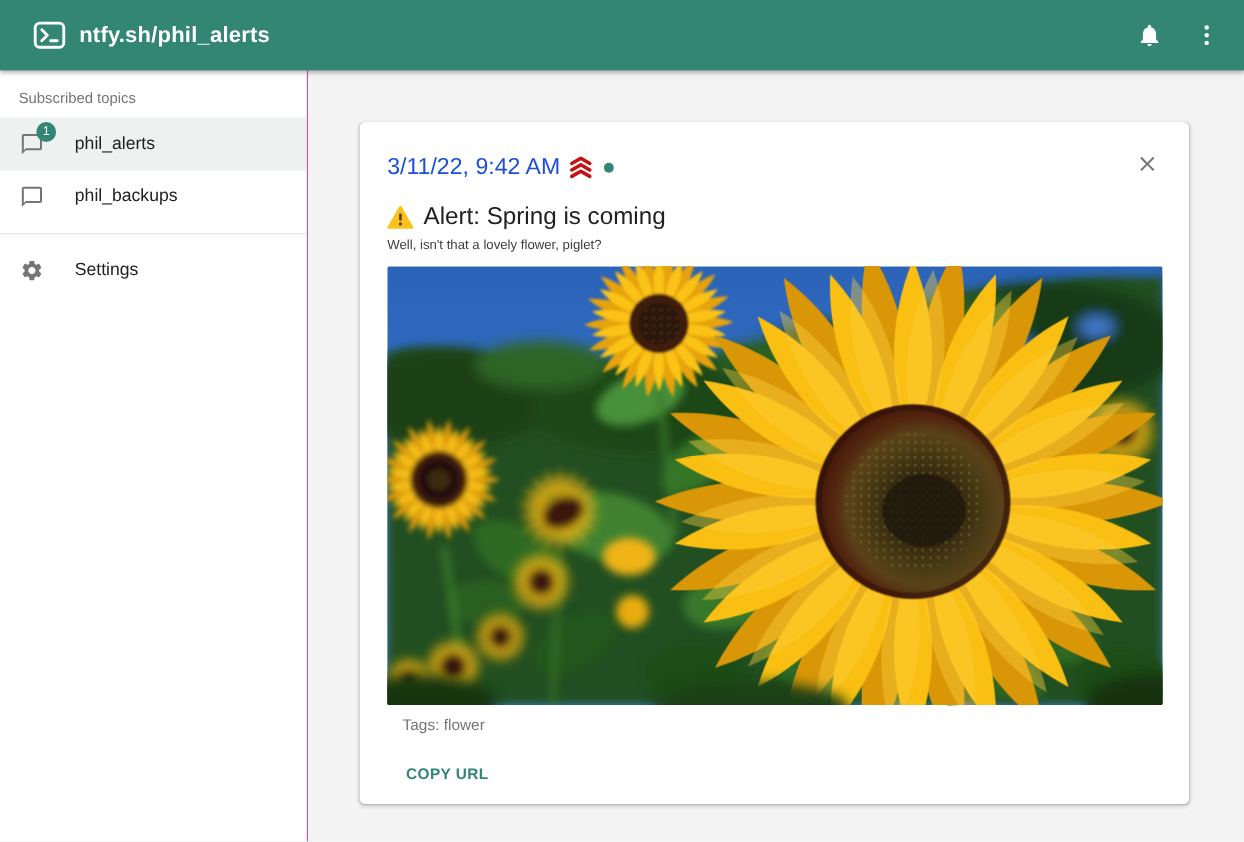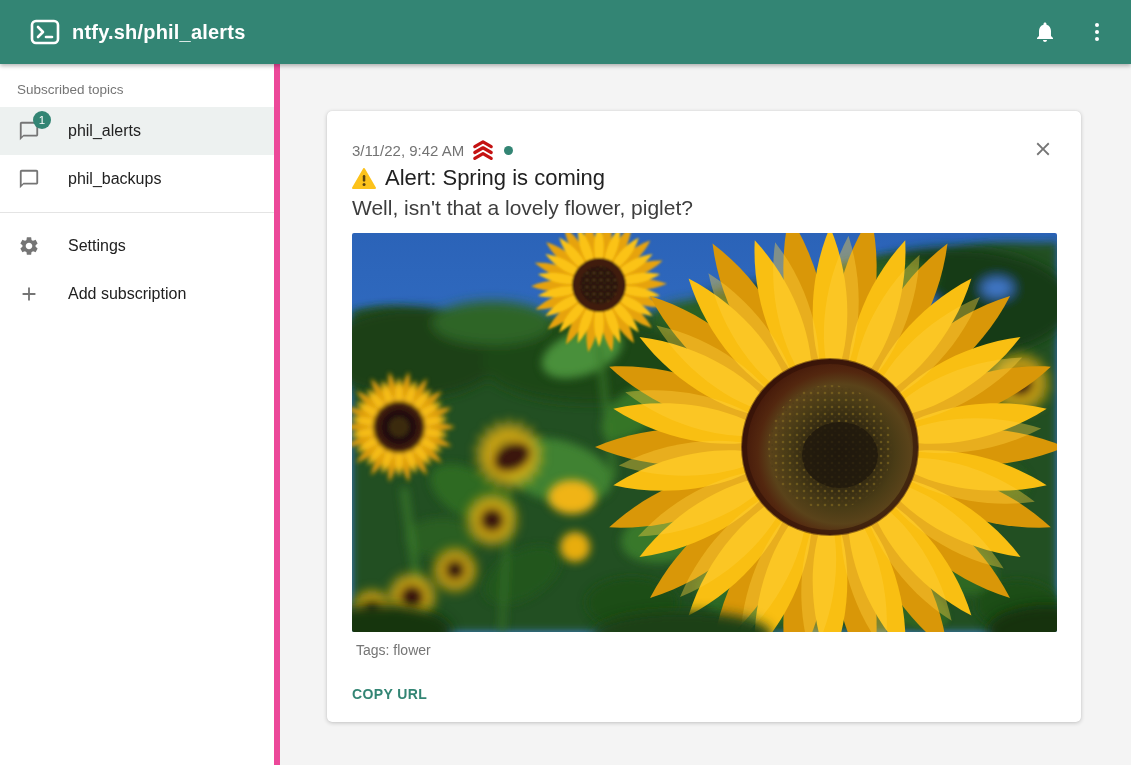--- a/index.html
+++ b/index.html
@@ -13,55 +13,55 @@
     align-items:center; justify-content:center; cursor:pointer; margin-right:10px; }
   .appbar h1 { color:#fff; font-size:20px; font-weight:600; letter-spacing:.2px; }
   .appbar-actions { margin-left:auto; display:flex; align-items:center; gap:12px; }
   .iconbtn { width:40px; height:40px; border:none; background:none; display:flex;
     align-items:center; justify-content:center; cursor:pointer; border-radius:50%; }
 
   
   .layout { display:flex; height:701px; }
 
   
-  .sidebar { width:280px; flex:none; background:#fff; border-right:6px solid #ec4899; padding-top:6px; }
+  .sidebar { width:280px; flex:none; background:#fff; border-right:1px solid #ec4899; padding-top:6px; }
   .caption { padding:12px 16px 10px 17px; font-size:13.5px; color:#757575; }
   .nav-list { list-style:none; }
   .item { height:48px; display:flex; align-items:center; padding:0 16px 0 17px; cursor:pointer; }
   .item.selected { background:#edf1f0; }
   .item .licon { width:24px; height:24px; flex:none; position:relative; display:flex;
     align-items:center; justify-content:center; }
   .item .label { margin-left:27px; font-size:16px; color:#212121; }
   .badge { position:absolute; top:-8px; right:-10px; min-width:18px; height:18px;
     border-radius:9px; background:#338574; color:#fff; font-size:11.5px; font-weight:500;
     display:flex; align-items:center; justify-content:center; padding:0 4px; }
   .trailing { margin-left:auto; margin-right:26px; display:flex; align-items:center; }
   .divider { border:none; border-top:1px solid #e4e4e4; margin:9px 0; }
 
   
   .main { flex:1; background:#f4f4f4; padding:47px 0 0 47px; overflow:hidden; }
   .card { width:754px; background:#fff; border-radius:5px; position:relative;
     box-shadow:0 1px 4px rgba(0,0,0,.2), 0 0 1px rgba(0,0,0,.12);
     padding:29px 24px 14px 25px; }
   .meta { display:flex; align-items:center; gap:6px; }
-  .date { font-size:15px; color:#737373; }
+  .date { font-size:21px; color:#1d4ed8; }
   .prio { display:flex; align-items:center; margin-left:2px; }
   .dot { width:9px; height:9px; border-radius:50%; background:#338574; margin-left:4px; }
   .closebtn { position:absolute; top:24px; right:24px; width:28px; height:28px;
     border:none; background:none; cursor:pointer; display:flex; align-items:center; justify-content:center; }
-  .ntitle { margin-top:4px; font-size:22px; font-weight:400; color:#212121;
+  .ntitle { margin-top:20px; font-size:22px; font-weight:400; color:#212121;
     display:flex; align-items:center; gap:9px; }
   .warn { display:inline-flex; transform:translateY(1px); }
-  .nbody { margin:5px 0 13px; font-size:21px; color:#3d3d3d; }
+  .nbody { margin:5px 0 13px; font-size:12px; color:#3d3d3d; }
   .attachment { width:705px; height:399px; border-radius:2px; overflow:hidden; cursor:pointer; }
   .attachment svg { display:block; }
-  .tags { margin:10px 4px 0; font-size:14px; color:#757575; }
+  .tags { margin:10px 14px 0; font-size:14px; color:#757575; }
   .actions { margin-top:22px; display:flex; gap:25px; }
   .actions button { border:none; background:none; color:#338574; font-family:"Liberation Sans",sans-serif;
-    font-size:14px; font-weight:700; letter-spacing:.4px; cursor:pointer; padding:6px 0; }
+    font-size:14px; font-weight:700; letter-spacing:.4px; cursor:pointer; padding:6px 0;margin-left:17px; }
 </style>
 </head>
 <body>
 
 <header class="appbar">
   <button class="logo-btn">
     <svg width="30" height="26" viewBox="0 0 30 26">
       <rect x="2" y="2" width="26" height="22" rx="4" fill="none" stroke="#fff" stroke-width="2.6"></rect>
       <polyline points="8,8 13,13 8,18" fill="none" stroke="#fff" stroke-width="2.6" stroke-linecap="round" stroke-linejoin="round"></polyline>
       <line x1="16" y1="18" x2="22" y2="18" stroke="#fff" stroke-width="2.6" stroke-linecap="round"></line>
@@ -115,28 +115,20 @@
     <hr class="divider">
 
     <ul class="nav-list">
       <li class="item">
         <span class="licon">
           <svg width="22" height="22" viewBox="0 0 24 24" fill="#757575">
             <path d="M19.14 12.94c.04-.3.06-.61.06-.94 0-.32-.02-.64-.07-.94l2.03-1.58c.18-.14.23-.41.12-.61l-1.92-3.32c-.12-.22-.37-.29-.59-.22l-2.39.96c-.5-.38-1.03-.7-1.62-.94L14.4 2.81c-.04-.24-.24-.41-.48-.41h-3.84c-.24 0-.43.17-.47.41L9.25 5.35c-.59.24-1.13.57-1.62.94l-2.39-.96c-.22-.08-.47 0-.59.22L2.74 8.87c-.12.21-.08.47.12.61l2.03 1.58c-.05.3-.09.63-.09.94s.02.64.07.94l-2.03 1.58c-.18.14-.23.41-.12.61l1.92 3.32c.12.22.37.29.59.22l2.39-.96c.5.38 1.03.7 1.62.94l.36 2.54c.05.24.24.41.48.41h3.84c.24 0 .44-.17.47-.41l.36-2.54c.59-.24 1.13-.56 1.62-.94l2.39.96c.22.08.47 0 .59-.22l1.92-3.32c.12-.22.07-.47-.12-.61l-2.01-1.58zM12 15.6c-1.98 0-3.6-1.62-3.6-3.6s1.62-3.6 3.6-3.6 3.6 1.62 3.6 3.6-1.62 3.6-3.6 3.6z"></path>
           </svg>
         </span>
         <span class="label">Settings</span>
-      </li>
-      <li class="item">
-        <span class="licon">
-          <svg width="22" height="22" viewBox="0 0 24 24" fill="#757575">
-            <path d="M19 13h-6v6h-2v-6H5v-2h6V5h2v6h6v2z"></path>
-          </svg>
-        </span>
-        <span class="label">Add subscription</span>
       </li>
     </ul>
   </nav>
 
   <main class="main">
     <article class="card">
 
       <div class="meta">
         <span class="date">3/11/22, 9:42 AM</span>
         <span class="prio">

